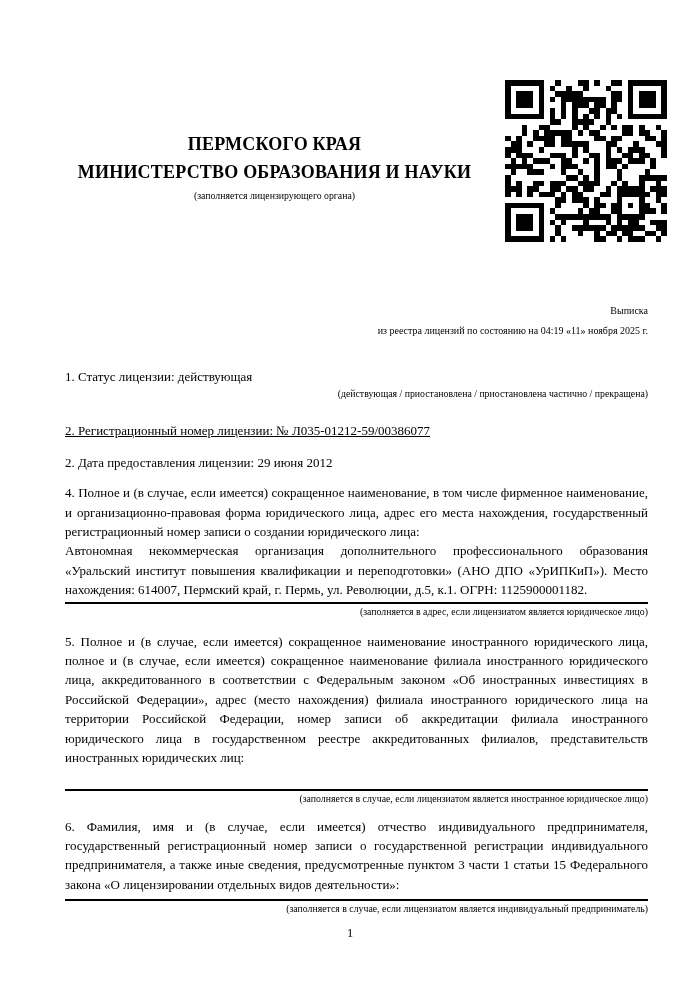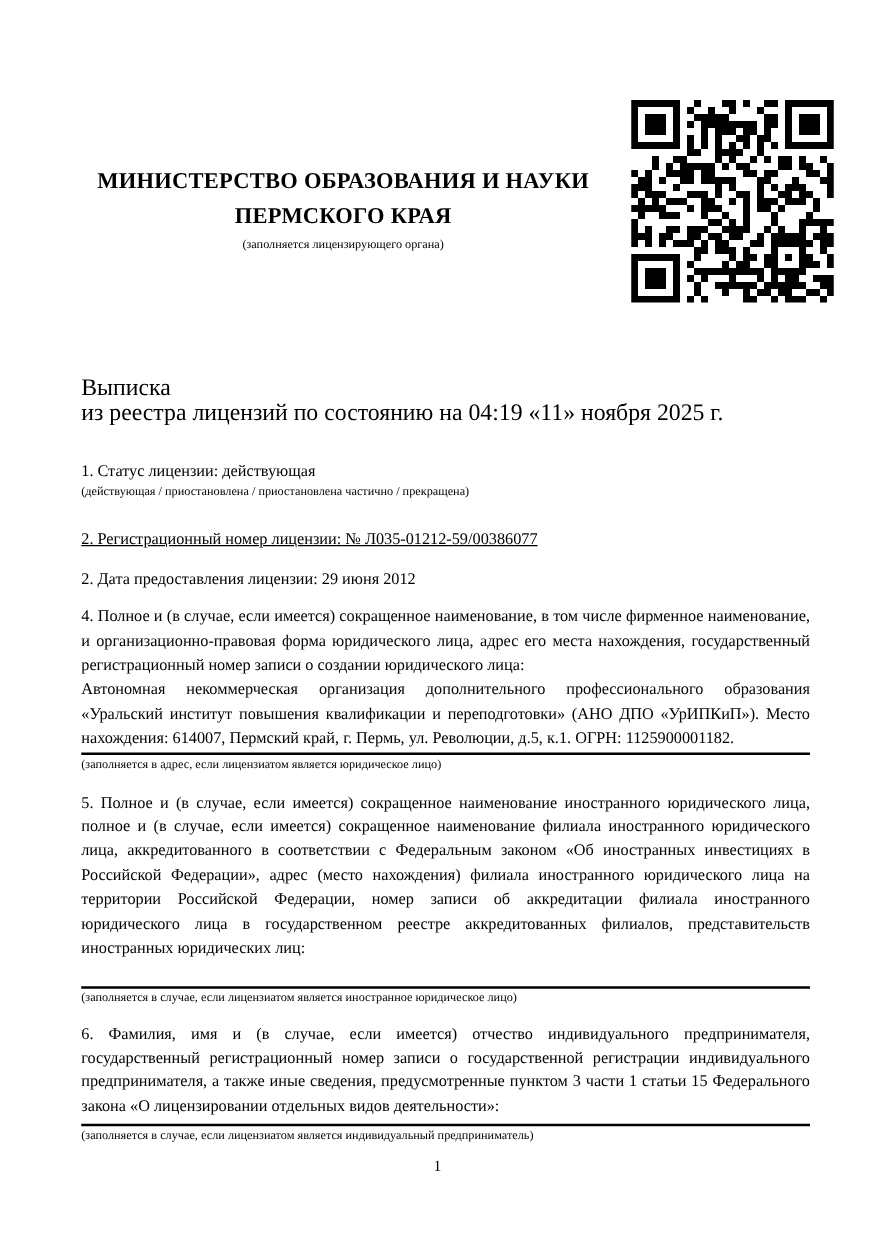--- a/index.html
+++ b/index.html
@@ -43,38 +43,38 @@
     height: 162px;
   }
   .qr svg { display: block; width: 162px; height: 162px; }
 
   
   .doc-title {
     position: absolute;
     top: 301px;
     left: 65px;
     width: 583px;
-    text-align: left;
-    font-size: 19px;
+    text-align: right;
+    font-size: 10px;
     line-height: 19.5px;
   }
 
   
   .doc-body {
     position: absolute;
     top: 367px;
     left: 65px;
     width: 583px;
     font-size: 13px;
     line-height: 19.4px;
   }
   .item-line { white-space: nowrap; }
   .para { text-align: justify; }
   .small-caption {
-    text-align: left;
+    text-align: right;
     font-size: 9.8px;
     line-height: 13px;
   }
   .fill-rule {
     border: none;
     border-top: 2px solid #000000;
     margin: 2px 0 1px 0;
     height: 0;
   }
   .mt-item1-caption { margin-top: 1px; }
@@ -95,22 +95,22 @@
     text-align: center;
     font-size: 12.5px;
   }
 </style>
 </head>
 <body>
 
 <div class="page">
 
   <div class="ministry">
+    <div class="ministry-line">ПЕРМСКОГО КРАЯ</div>
     <div class="ministry-line">МИНИСТЕРСТВО ОБРАЗОВАНИЯ И НАУКИ</div>
-    <div class="ministry-line">ПЕРМСКОГО КРАЯ</div>
     <div class="ministry-caption">(заполняется лицензирующего органа)</div>
   </div>
 
   <div class="qr">
     <svg id="qr-svg" viewBox="0 0 29 29" shape-rendering="crispEdges" xmlns="http://www.w3.org/2000/svg">
         <rect x="0" y="0" width="1" height="1" fill="#000000"></rect>
         <rect x="1" y="0" width="1" height="1" fill="#000000"></rect>
         <rect x="2" y="0" width="1" height="1" fill="#000000"></rect>
         <rect x="3" y="0" width="1" height="1" fill="#000000"></rect>
         <rect x="4" y="0" width="1" height="1" fill="#000000"></rect>

